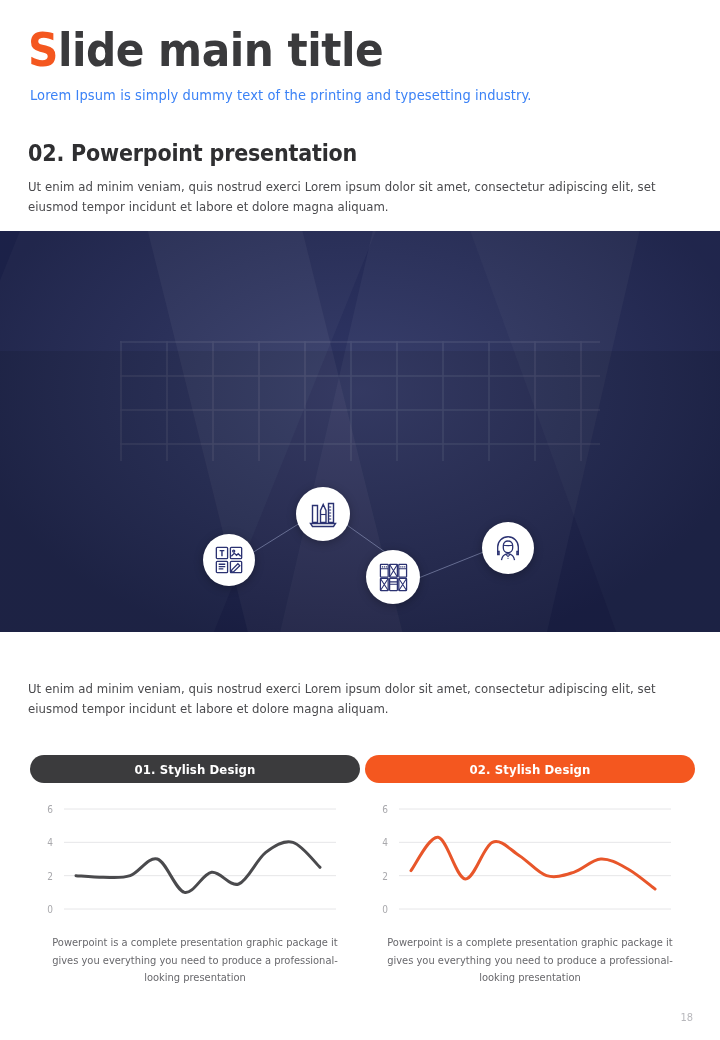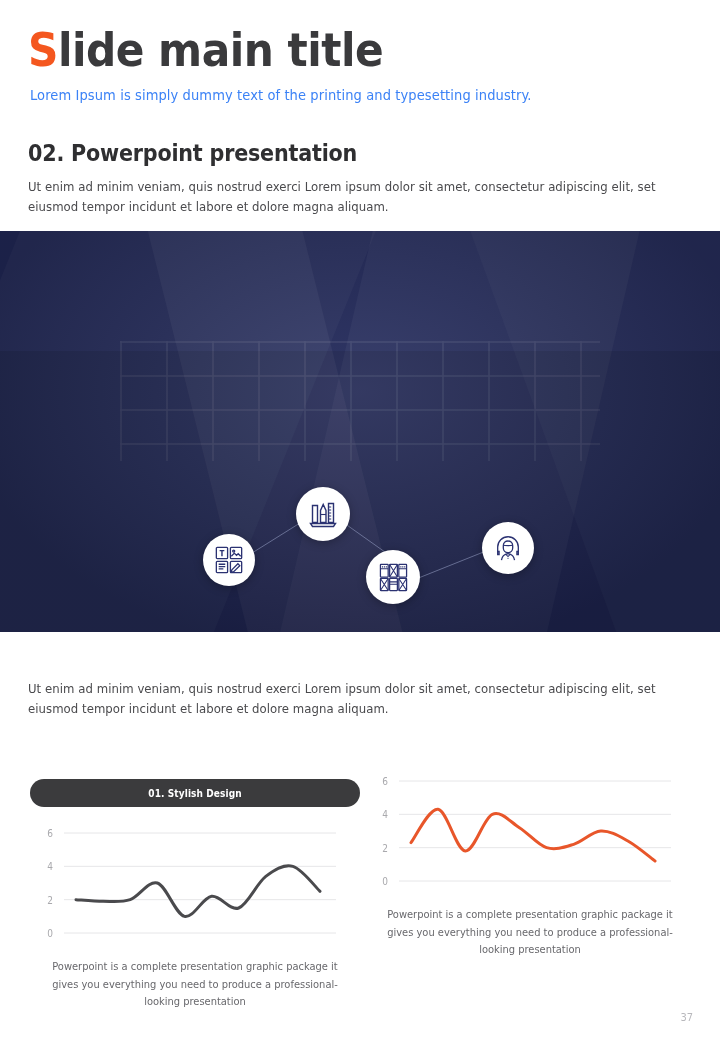--- a/index.html
+++ b/index.html
@@ -74,23 +74,22 @@
   .c4{left:482px;top:291px;width:52px;height:52px;}
   .circ svg{display:block;}
 
   
   .charts{position:absolute;left:0;top:755px;width:720px;}
   .chart-col{position:absolute;width:330px;}
   .col-left{left:30px;}
   .col-right{left:365px;}
   .pill{
     height:28px;border-radius:16px;display:flex;align-items:center;
-    justify-content:center;color:#fff;font-size:10px;font-weight:700;
+    justify-content:center;color:#fff;font-size:13px;font-weight:700;
     letter-spacing:0.1px;
-    margin-top:24px;
   }
   .pill-dark{background:#3b3b3d;}
   .pill-orange{background:#f4571f;}
   .plot{position:relative;height:125px;margin-top:16px;}
   .plot svg{display:block;}
   .cap-text{
     font-size:11px;color:#68686c;text-align:center;line-height:1.6;
     margin:10px 14px 0 14px;
   }
 
@@ -206,31 +205,32 @@
             <text x="23" y="47.33333333333334" text-anchor="end" font-size="10" fill="#a9a9ad" font-family="&quot;DejaVu Sans Condensed&quot;,&quot;Liberation Sans&quot;,sans-serif">4</text>
             <line x1="34" y1="10" x2="306" y2="10" stroke="#e6e6e8" stroke-width="1"></line>
             <text x="23" y="14" text-anchor="end" font-size="10" fill="#a9a9ad" font-family="&quot;DejaVu Sans Condensed&quot;,&quot;Liberation Sans&quot;,sans-serif">6</text>
             <path d="M46,76.66666666666667 C50.51851851851852,76.94444444444446 64.07407407407408,78.33333333333334 73.11111111111111,78.33333333333334 C82.14814814814815,78.33333333333334 91.18518518518519,79.72222222222223 100.22222222222223,76.66666666666667 C109.25925925925927,73.61111111111111 118.29629629629629,57.22222222222222 127.33333333333333,60 C136.37037037037038,62.77777777777778 145.40740740740742,91.11111111111111 154.44444444444446,93.33333333333334 C163.4814814814815,95.55555555555557 172.5185185185185,74.72222222222221 181.55555555555554,73.33333333333333 C190.59259259259258,71.94444444444444 199.62962962962962,88.33333333333333 208.66666666666666,85 C217.7037037037037,81.66666666666667 226.74074074074073,60.27777777777778 235.77777777777777,53.333333333333336 C244.8148148148148,46.38888888888889 253.85185185185188,40.83333333333334 262.8888888888889,43.33333333333334 C271.925925925926,45.83333333333334 285.48148148148147,64.16666666666666 290,68.33333333333333" fill="none" stroke="#4a4a4d" stroke-width="3" stroke-linecap="round" stroke-linejoin="round"></path>
           </svg>
       </div>
       <p class="cap-text">Powerpoint is a complete presentation graphic package it gives you everything you need to produce a professional-looking presentation</p>
     </div>
 
     <div class="chart-col col-right">
+      <div class="pill pill-orange">02. Stylish Design</div>
       <div class="plot">
         <svg id="plot2" width="330" height="125" viewBox="0 0 330 125">
             <line x1="34" y1="110" x2="306" y2="110" stroke="#e6e6e8" stroke-width="1"></line>
             <text x="23" y="114" text-anchor="end" font-size="10" fill="#a9a9ad" font-family="&quot;DejaVu Sans Condensed&quot;,&quot;Liberation Sans&quot;,sans-serif">0</text>
             <line x1="34" y1="76.66666666666667" x2="306" y2="76.66666666666667" stroke="#e6e6e8" stroke-width="1"></line>
             <text x="23" y="80.66666666666667" text-anchor="end" font-size="10" fill="#a9a9ad" font-family="&quot;DejaVu Sans Condensed&quot;,&quot;Liberation Sans&quot;,sans-serif">2</text>
             <line x1="34" y1="43.33333333333334" x2="306" y2="43.33333333333334" stroke="#e6e6e8" stroke-width="1"></line>
             <text x="23" y="47.33333333333334" text-anchor="end" font-size="10" fill="#a9a9ad" font-family="&quot;DejaVu Sans Condensed&quot;,&quot;Liberation Sans&quot;,sans-serif">4</text>
             <line x1="34" y1="10" x2="306" y2="10" stroke="#e6e6e8" stroke-width="1"></line>
             <text x="23" y="14" text-anchor="end" font-size="10" fill="#a9a9ad" font-family="&quot;DejaVu Sans Condensed&quot;,&quot;Liberation Sans&quot;,sans-serif">6</text>
             <path d="M46,71.66666666666667 C50.51851851851852,66.11111111111111 64.07407407407408,36.94444444444444 73.11111111111111,38.33333333333333 C82.14814814814815,39.722222222222214 91.18518518518519,79.16666666666666 100.22222222222223,80 C109.25925925925927,80.83333333333334 118.29629629629629,47.22222222222223 127.33333333333333,43.33333333333334 C136.37037037037038,39.44444444444446 145.40740740740742,51.11111111111111 154.44444444444446,56.666666666666664 C163.4814814814815,62.22222222222222 172.5185185185185,73.8888888888889 181.55555555555554,76.66666666666667 C190.59259259259258,79.44444444444444 199.62962962962962,76.11111111111111 208.66666666666666,73.33333333333333 C217.7037037037037,70.55555555555554 226.74074074074073,60.55555555555556 235.77777777777777,60 C244.8148148148148,59.44444444444444 253.85185185185188,65 262.8888888888889,70 C271.925925925926,75 285.48148148148147,86.66666666666667 290,90" fill="none" stroke="#e8562a" stroke-width="3" stroke-linecap="round" stroke-linejoin="round"></path>
           </svg>
       </div>
       <p class="cap-text">Powerpoint is a complete presentation graphic package it gives you everything you need to produce a professional-looking presentation</p>
     </div>
   </div>
 
-  <div class="page-num">37</div>
+  <div class="page-num">18</div>
 </div>
 
 </body></html>

